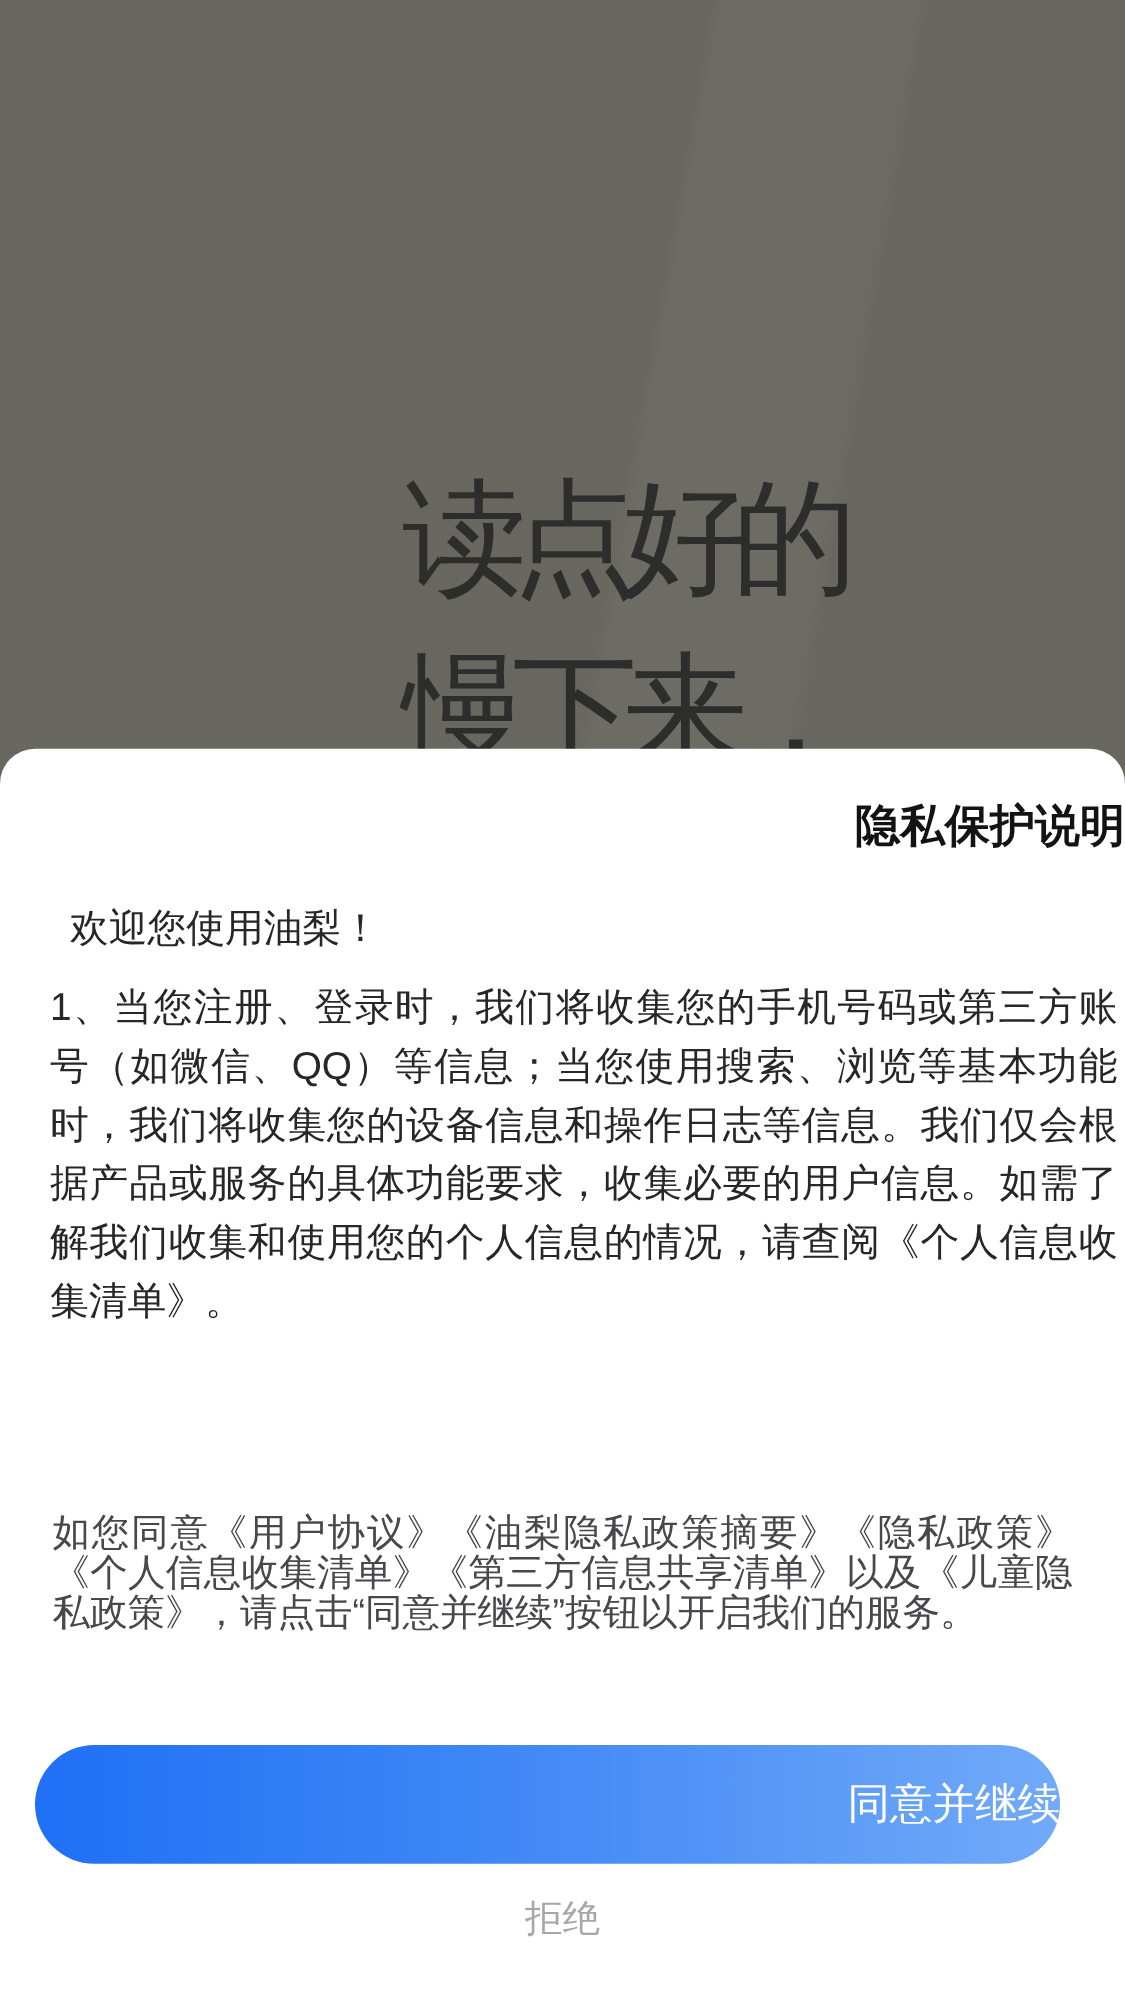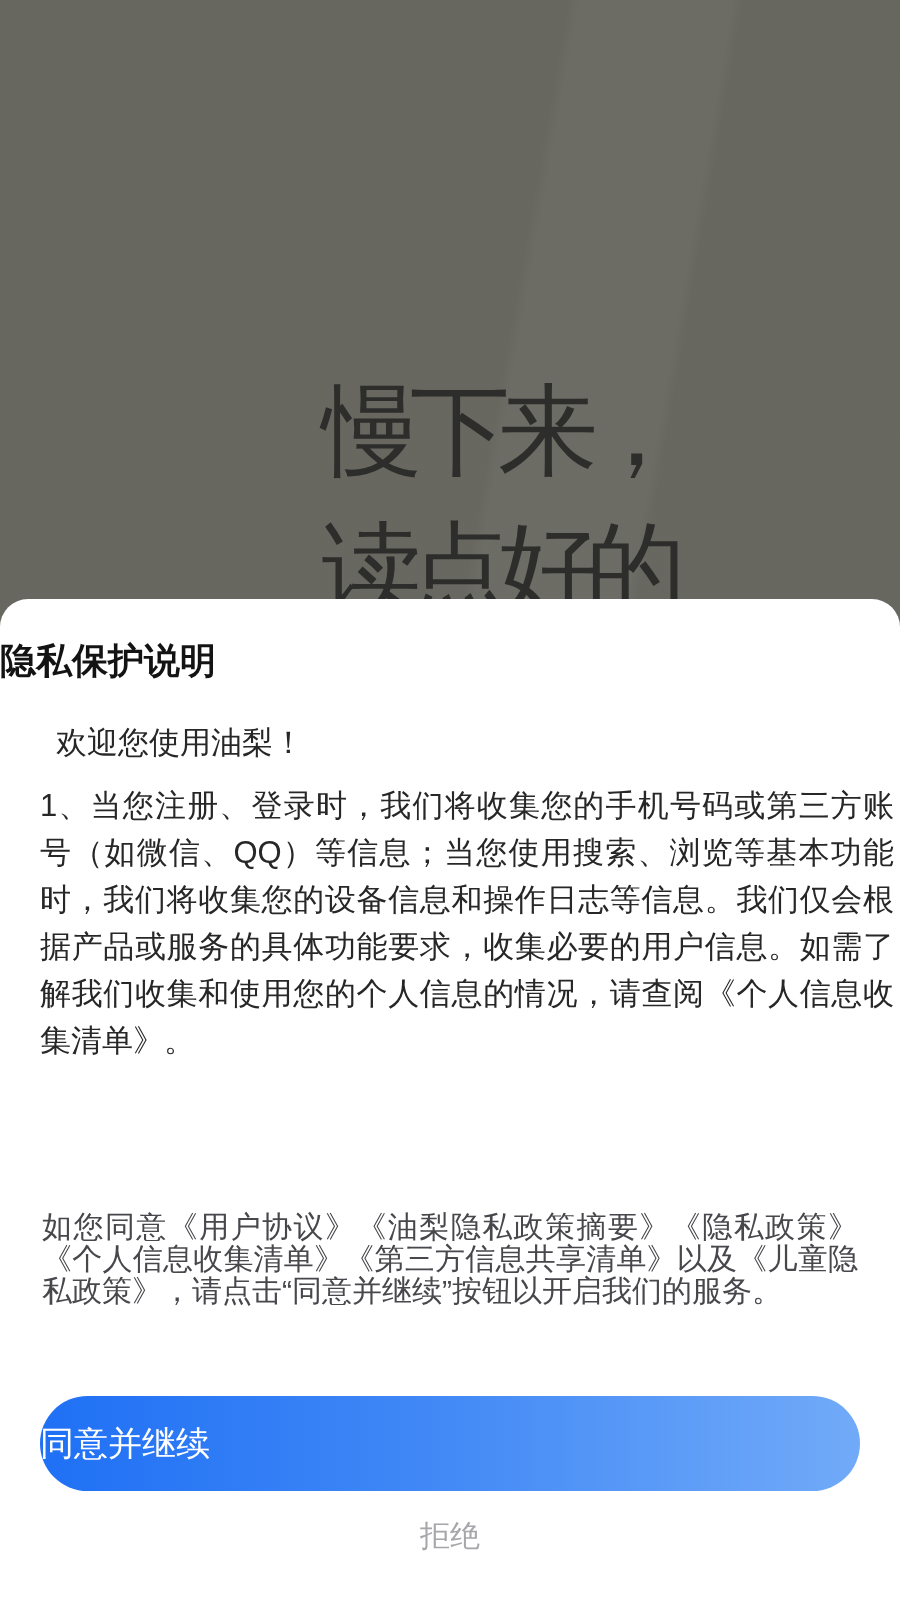--- a/index.html
+++ b/index.html
@@ -45,21 +45,21 @@
     height: 1001px;
     background: #ffffff;
     border-radius: 28px 28px 0 0;
   }
 
   .sheet-title {
     position: absolute;
     top: 40px;
     left: 0;
     width: 100%;
-    text-align: left;
+    text-align: right;
     font-size: 36px;
     font-weight: 700;
     color: #131313;
     line-height: 44px;
   }
 
   .scroll-area {
     position: absolute;
     top: 114px;
     left: 17px;
@@ -98,31 +98,31 @@
     padding: 0 42px;
     font-size: 30px;
     line-height: 32px;
     color: #47474c;
     text-align: justify;
   }
 
   .agree-button {
     position: absolute;
     top: 797px;
-    left: 40px;
+    left: 28px;
     width: 820px;
     height: 95px;
     border: none;
     border-radius: 48px;
     background: linear-gradient(90deg, #1f70f5 0%, #3f87f6 45%, #71aaf8 100%);
     color: #ffffff;
     font-family: inherit;
     font-size: 34px;
     line-height: 95px;
-    text-align: left;
+    text-align: right;
     cursor: pointer;
   }
 
   .reject-button {
     position: absolute;
     top: 916px;
     left: 0;
     width: 100%;
     text-align: center;
     font-size: 30px;
@@ -135,22 +135,22 @@
   }
 </style>
 </head>
 <body>
 
 <div class="screen">
 
   <div class="splash-bg"></div>
 
   <div class="splash-tagline">
+    <div>读点好的</div>
     <div>慢下来，</div>
-    <div>读点好的</div>
   </div>
 
   <div class="sheet">
 
     <div class="sheet-title">隐私保护说明</div>
 
     <div class="scroll-area">
       <p class="welcome">欢迎您使用油梨！</p>
       <p>1、当您注册、登录时，我们将收集您的手机号码或第三方账号（如微信、QQ）等信息；当您使用搜索、浏览等基本功能时，我们将收集您的设备信息和操作日志等信息。我们仅会根据产品或服务的具体功能要求，收集必要的用户信息。如需了解我们收集和使用您的个人信息的情况，请查阅《个人信息收集清单》。</p>
 

